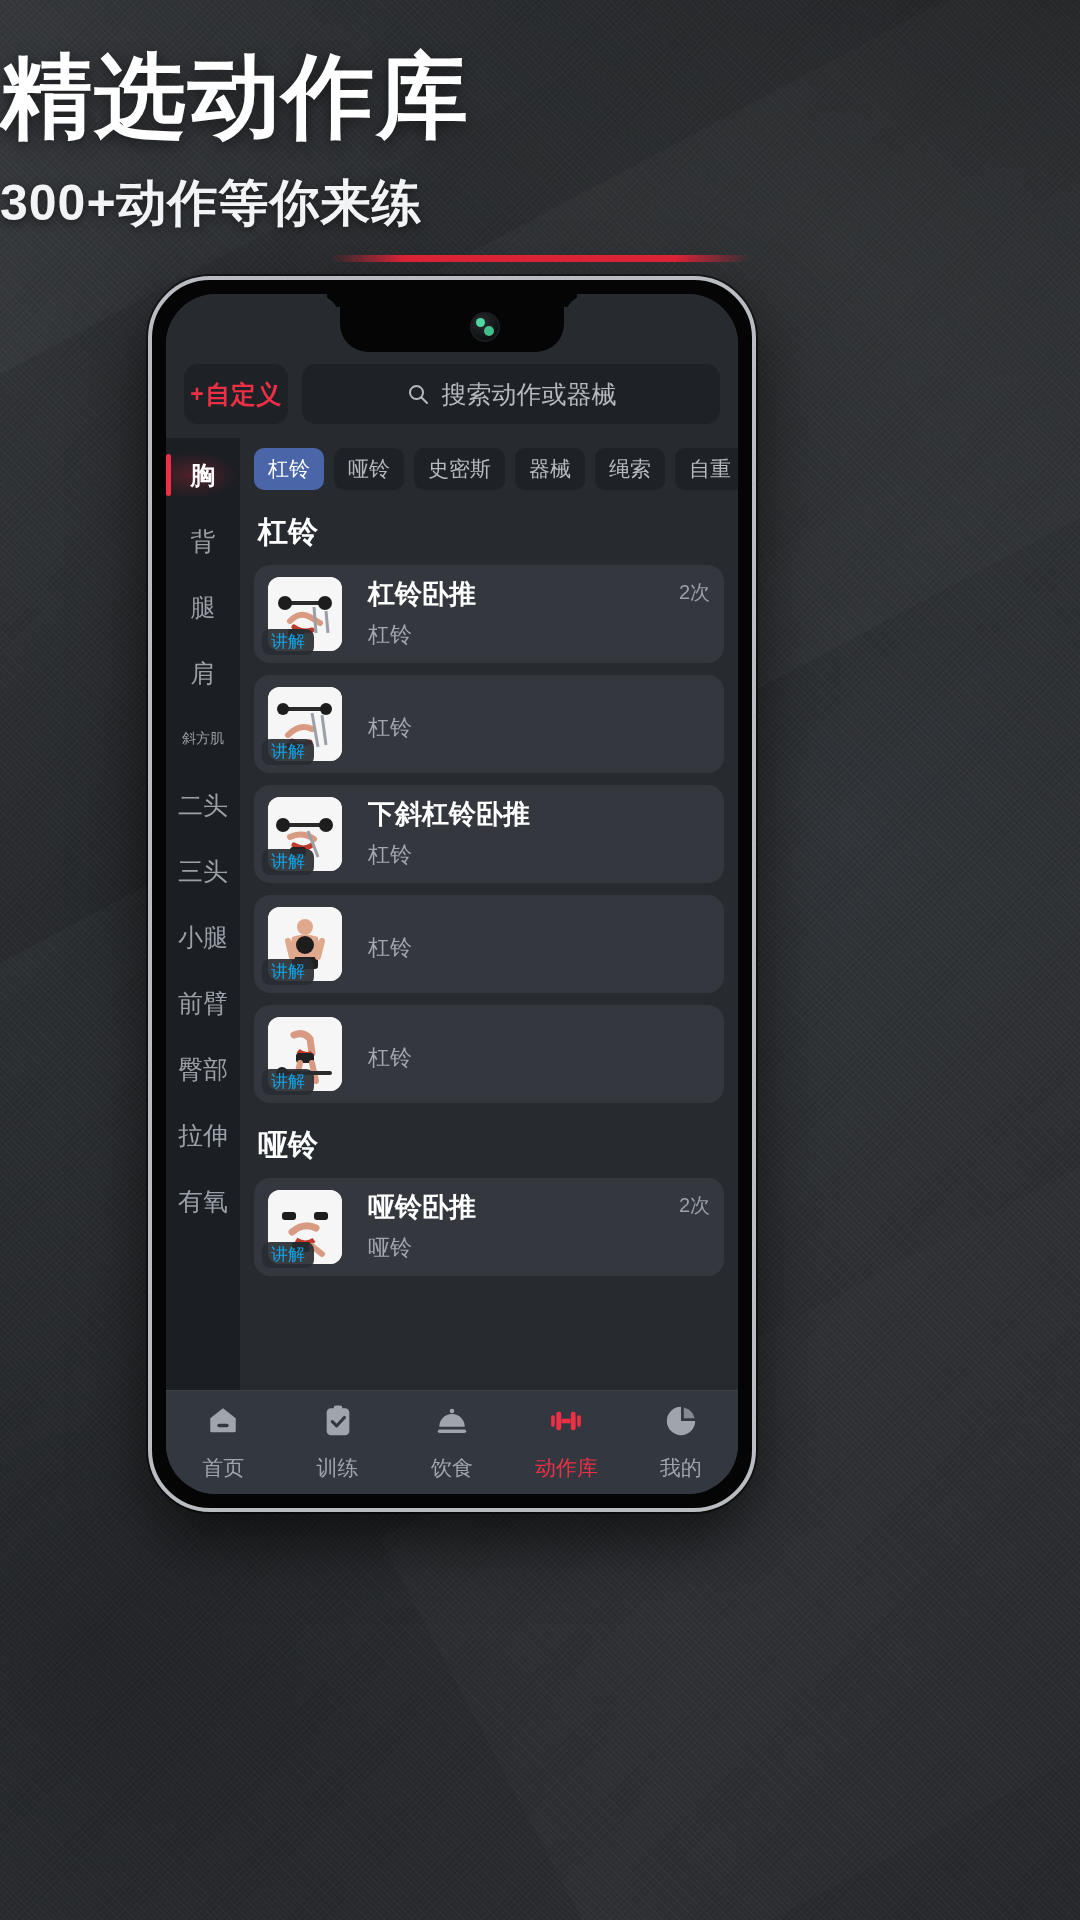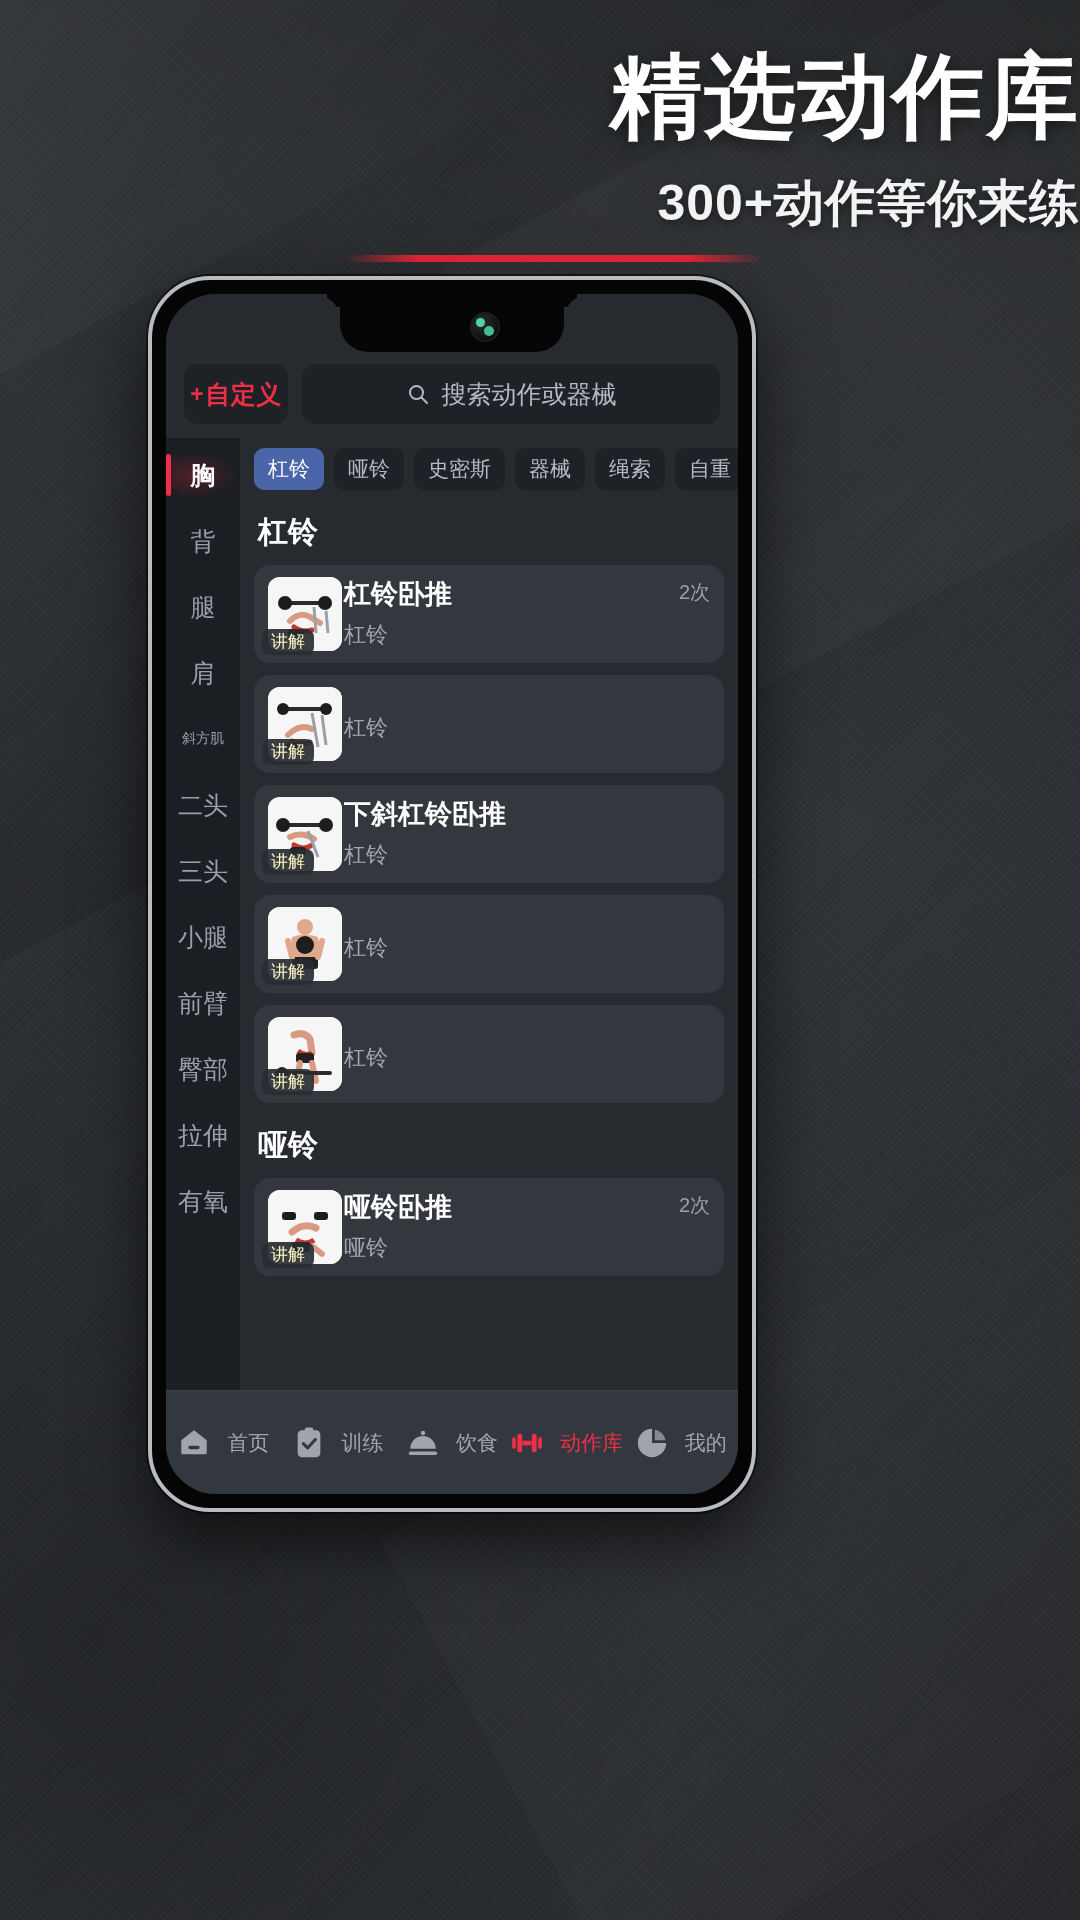--- a/index.html
+++ b/index.html
@@ -38,24 +38,23 @@
     transform: rotate(-28deg);
     opacity: .5;
   }
   .bg-slash.a { top: -90px; left: 480px; background: linear-gradient(90deg, rgba(255,255,255,.05), rgba(255,255,255,0)); }
   .bg-slash.b { top: 260px; left: -420px; background: linear-gradient(90deg, rgba(0,0,0,.30), rgba(0,0,0,0)); }
   .bg-slash.c { top: 1180px; left: 420px; background: linear-gradient(90deg, rgba(255,255,255,.035), rgba(255,255,255,0)); }
 
   
   .promo {
     position: absolute; top: 0; left: 0; right: 0;
-    text-align: right;
+    text-align: left;
     padding-top: 48px;
     z-index: 4;
-    padding-left: 28px;
   }
   .promo-title {
     font-size: 92px;
     line-height: 1.06;
     font-weight: 700;
     color: #ffffff;
     letter-spacing: 2px;
     text-shadow: 0 4px 16px rgba(0,0,0,.55);
   }
   .promo-sub {
@@ -225,42 +224,42 @@
     width: 74px; height: 74px;
     border-radius: 12px;
     background: #f4f5f6;
     overflow: hidden;
     position: relative;
   }
   .thumb svg { width: 100%; height: 100%; display: block; }
   .badge-talk {
     position: absolute; left: -6px; bottom: -4px;
     background: rgba(40,44,50,.92);
-    color: #fef9c3;
+    color: #0ea5e9;
     font-size: 17px;
     padding: 3px 9px;
     border-radius: 8px;
     line-height: 1.2;
   }
-  .ex-text { flex: 1 1 auto; min-width: 0; padding-left: 2px; }
+  .ex-text { flex: 1 1 auto; min-width: 0; padding-left: 26px; }
   .ex-name { color: #ffffff; font-size: 27px; font-weight: 700; line-height: 1.25; }
   .ex-equip { color: #a3a8af; font-size: 22px; margin-top: 8px; }
   .ex-count { flex: 0 0 auto; color: #9aa0a8; font-size: 20px; align-self: flex-start; padding-top: 2px; }
 
   
   .tabbar {
     flex: 0 0 auto;
     height: 104px;
     background: #333840;
     display: flex; align-items: center;
     border-top: 1px solid rgba(255,255,255,.05);
   }
   .tab {
     flex: 1 1 0;
-    display: flex; flex-direction: row; align-items: center; justify-content: center;
+    display: flex; flex-direction: column; align-items: center; justify-content: center;
     gap: 16px;
     color: #a0a5ac;
     font-size: 21px;
   }
   .tab .ic { width: 34px; height: 34px; display: block; }
   .tab.active { color: #ef2f45; }
 </style>
 </head>
 <body>
 

